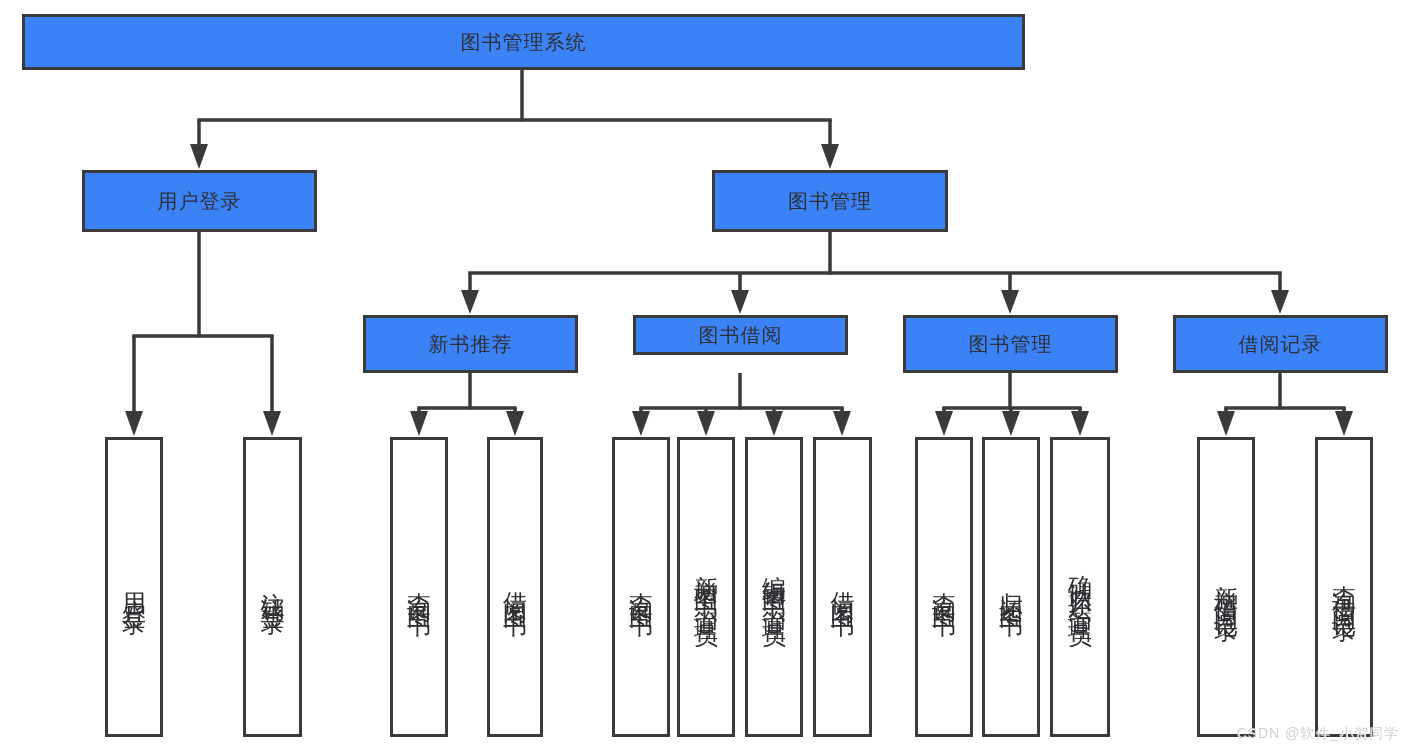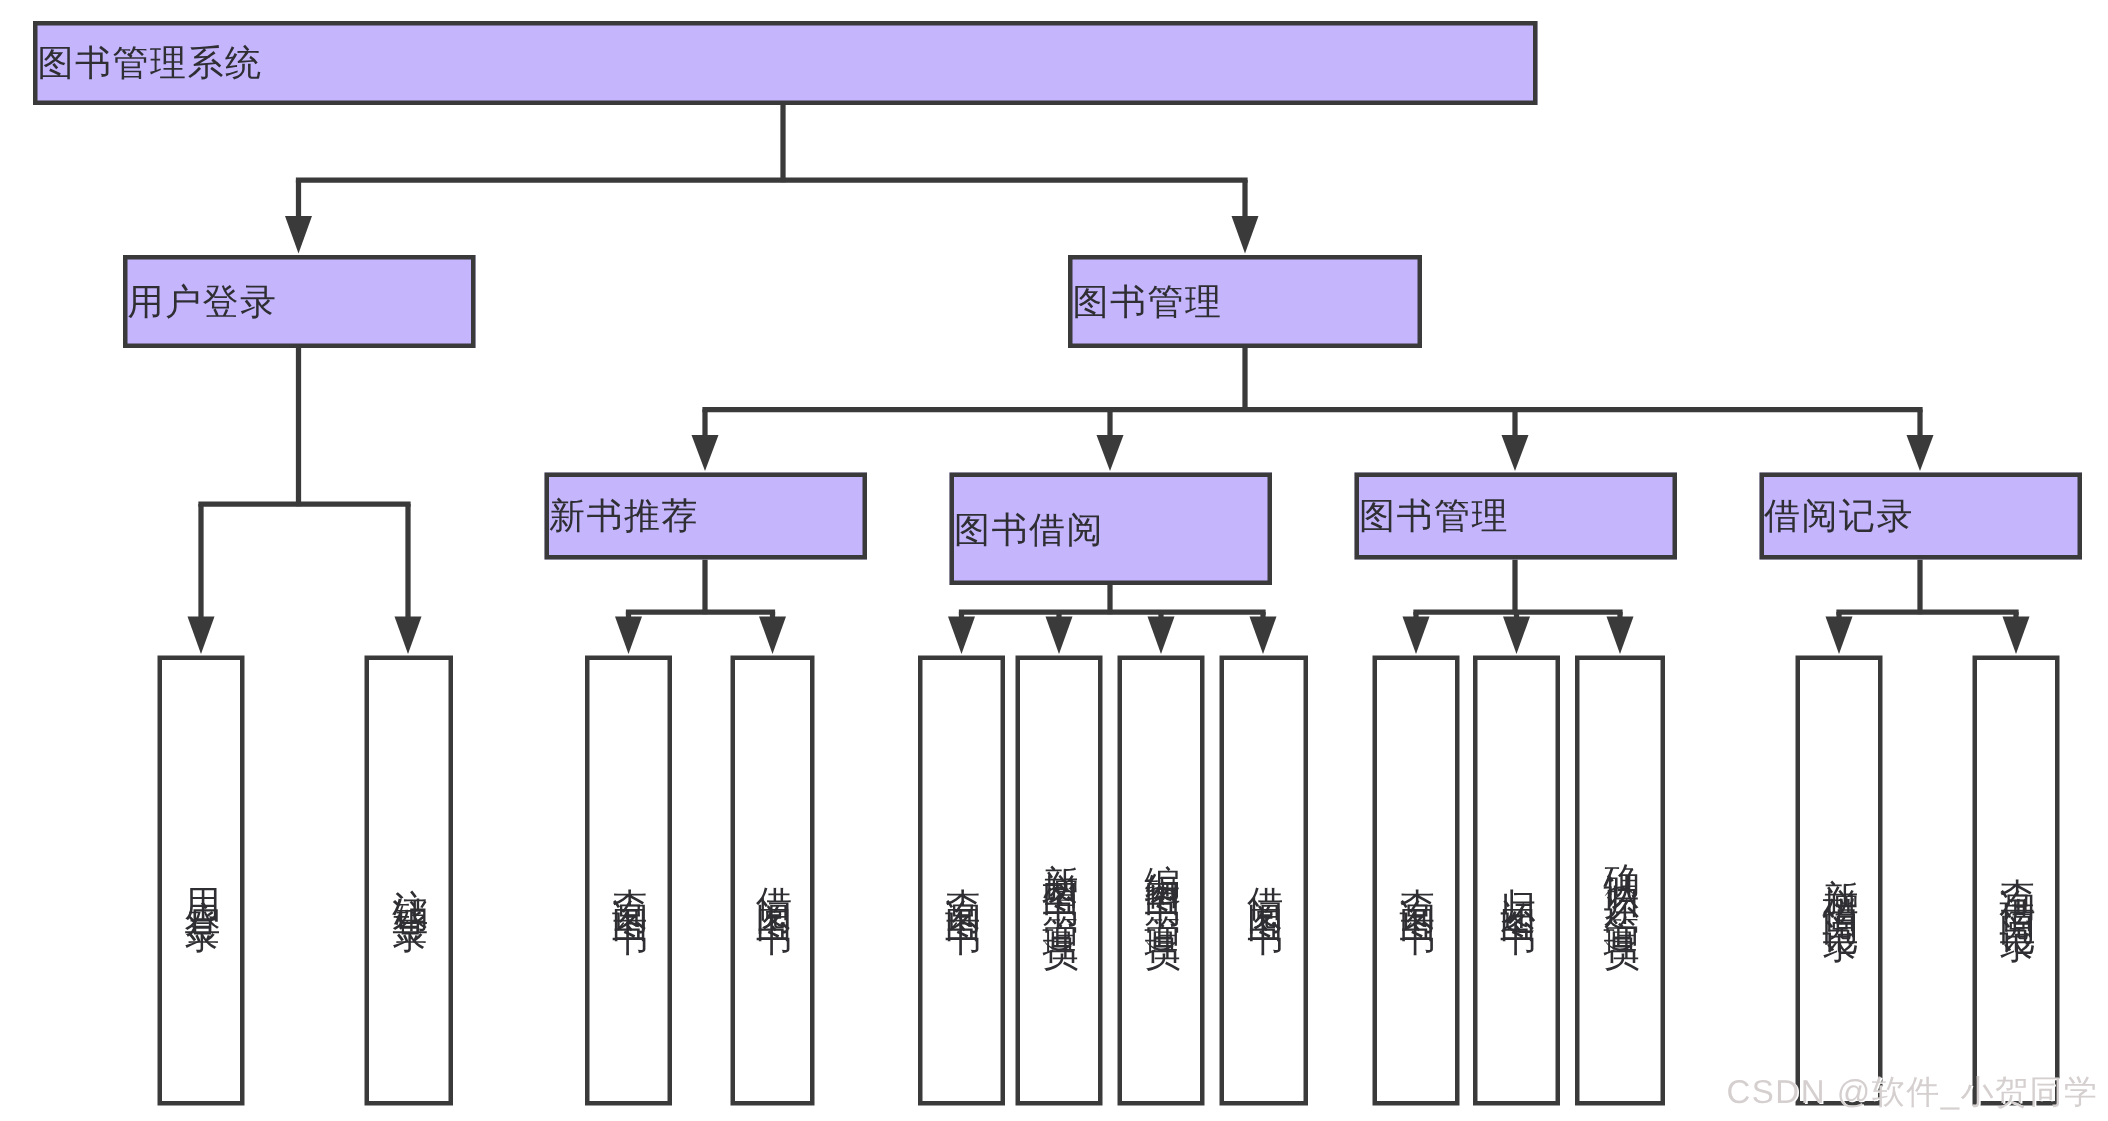--- a/index.html
+++ b/index.html
@@ -11,28 +11,28 @@
     font-family: "Liberation Sans", "DejaVu Sans", sans-serif;
     overflow: hidden;
   }
   #wires {
     position: absolute;
     left: 0; top: 0;
     width: 1405px; height: 747px;
   }
   .box {
     position: absolute;
-    background: #c4b5fd;
+    background: #3b82f6;
     border: 3px solid #3a3a3a;
     box-sizing: border-box;
     display: flex;
     align-items: center;
-    justify-content: flex-start;
+    justify-content: center;
     color: #2f2f33;
-    font-size: 24px;
+    font-size: 20px;
     letter-spacing: 1px;
     z-index: 2;
   }
   .vbox {
     position: absolute;
     top: 437px;
     height: 300px;
     background: #ffffff;
     border: 3px solid #3a3a3a;
     box-sizing: border-box;
@@ -48,42 +48,42 @@
     font-size: 24px;
     line-height: 1;
     letter-spacing: 7px;
     white-space: nowrap;
   }
   
   .b-root  { left: 22px;  top: 14px;  width: 1003px; height: 56px; }
   .b-login { left: 82px;  top: 170px; width: 235px;  height: 62px; }
   .b-mgmt  { left: 712px; top: 170px; width: 236px;  height: 62px; }
   .b-rec   { left: 363px; top: 315px; width: 215px;  height: 58px; }
-  .b-bor   { left: 633px; top: 315px; width: 215px;  height: 75px; }
+  .b-bor   { left: 633px; top: 315px; width: 215px;  height: 40px; }
   .b-cur   { left: 903px; top: 315px; width: 215px;  height: 58px; }
   .b-his   { left: 1173px;top: 315px; width: 215px;  height: 58px; }
   
   .l1  { left: 105px;  width: 58px; }
   .l2  { left: 243px;  width: 59px; }
   .l3  { left: 390px;  width: 58px; }
   .l4  { left: 487px;  width: 56px; }
   .l5  { left: 612px;  width: 58px; }
   .l6  { left: 677px;  width: 58px; }
   .l7  { left: 745px;  width: 58px; }
   .l8  { left: 813px;  width: 59px; }
   .l9  { left: 915px;  width: 58px; }
   .l10 { left: 982px;  width: 58px; }
   .l11 { left: 1050px; width: 60px; }
   .l12 { left: 1197px; width: 58px; }
   .l13 { left: 1315px; width: 58px; }
   #watermark {
     position: absolute;
     right: 6px;
     bottom: 4px;
-    font-size: 22px;
+    font-size: 14px;
     color: #d5cfcf;
     text-shadow: 1px 1px 0 #ffffff;
     letter-spacing: 1px;
     z-index: 3;
   }
 </style>
 </head>
 <body>
 
 <div id="canvas">

